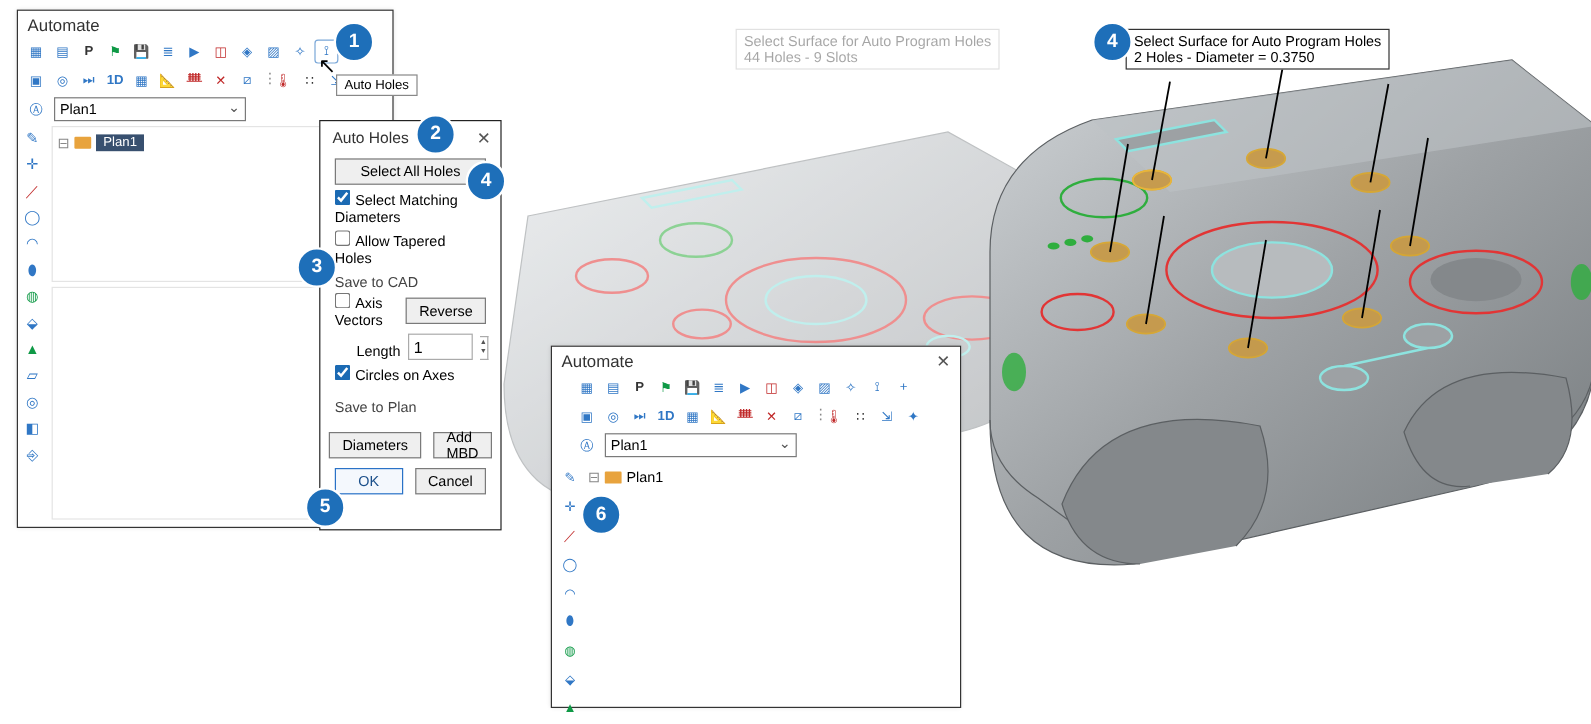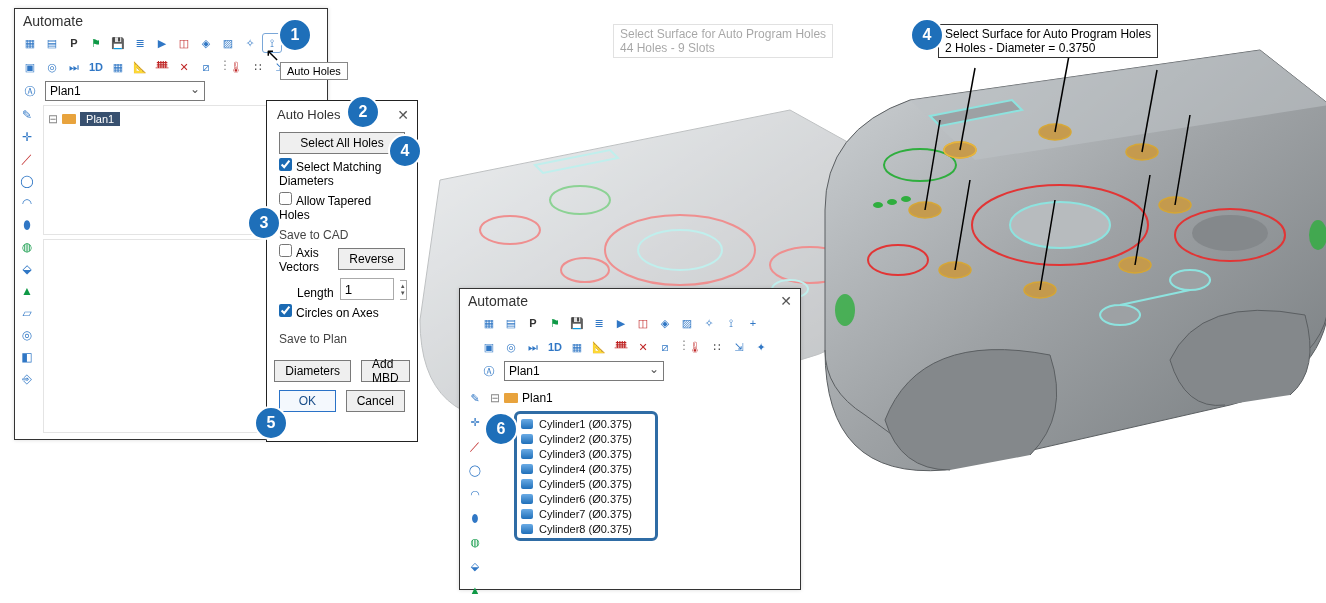--- a/index.html
+++ b/index.html
@@ -496,25 +496,15 @@
     <span class="tb-ic g">▲</span>
 
   </div>
 
   <div style="position:absolute; left:30px; top:100px; right:8px;">
     <div class="tree-node">
        <span style="color:#888">⊟</span>
        <span class="folder"></span>
        <span>Plan1</span>
     </div>
-    <div class="cyl-box" id="cyl-box" style="margin:4px 0 0 24px; width:130px;">
-        <div class="cyl-item">Cylinder1 (Ø0.375)</div>
-        <div class="cyl-item">Cylinder2 (Ø0.375)</div>
-        <div class="cyl-item">Cylinder3 (Ø0.375)</div>
-        <div class="cyl-item">Cylinder4 (Ø0.375)</div>
-        <div class="cyl-item">Cylinder5 (Ø0.375)</div>
-        <div class="cyl-item">Cylinder6 (Ø0.375)</div>
-        <div class="cyl-item">Cylinder7 (Ø0.375)</div>
-        <div class="cyl-item">Cylinder8 (Ø0.375)</div>
-      </div>
   </div>
 </div>
 <div class="badge" style="left:484px; top:412px;">6</div>
 
 </body></html>

